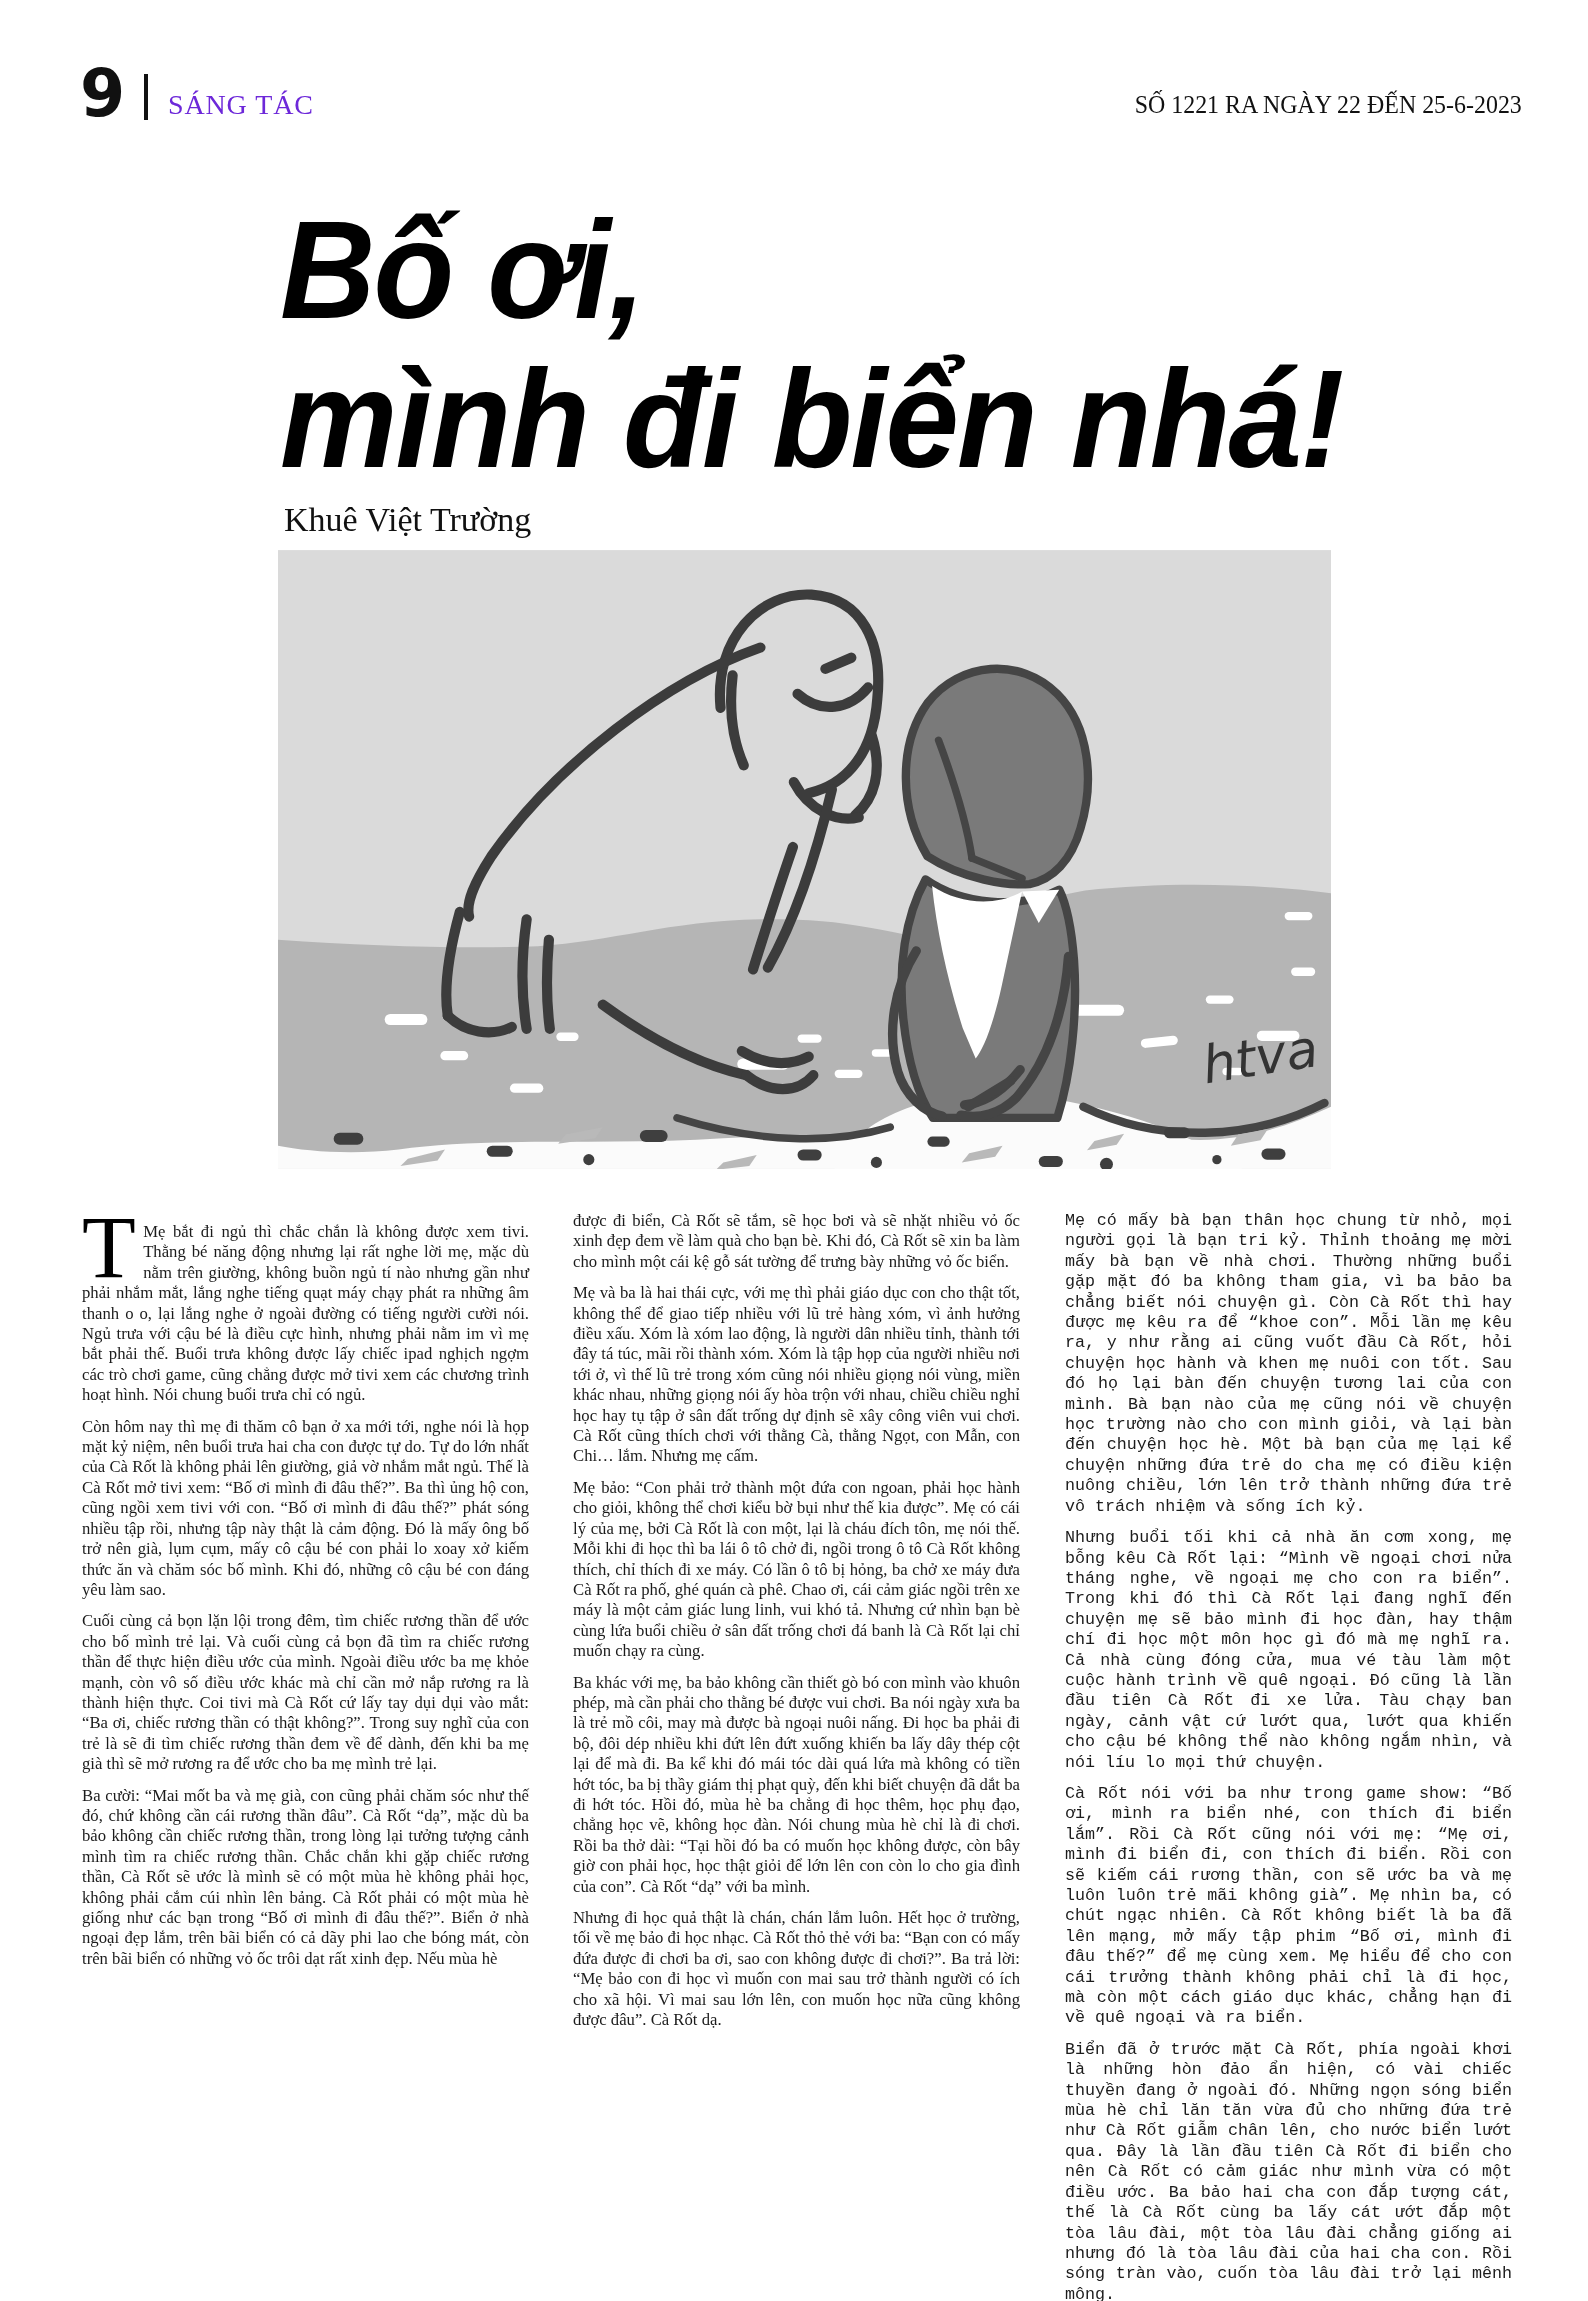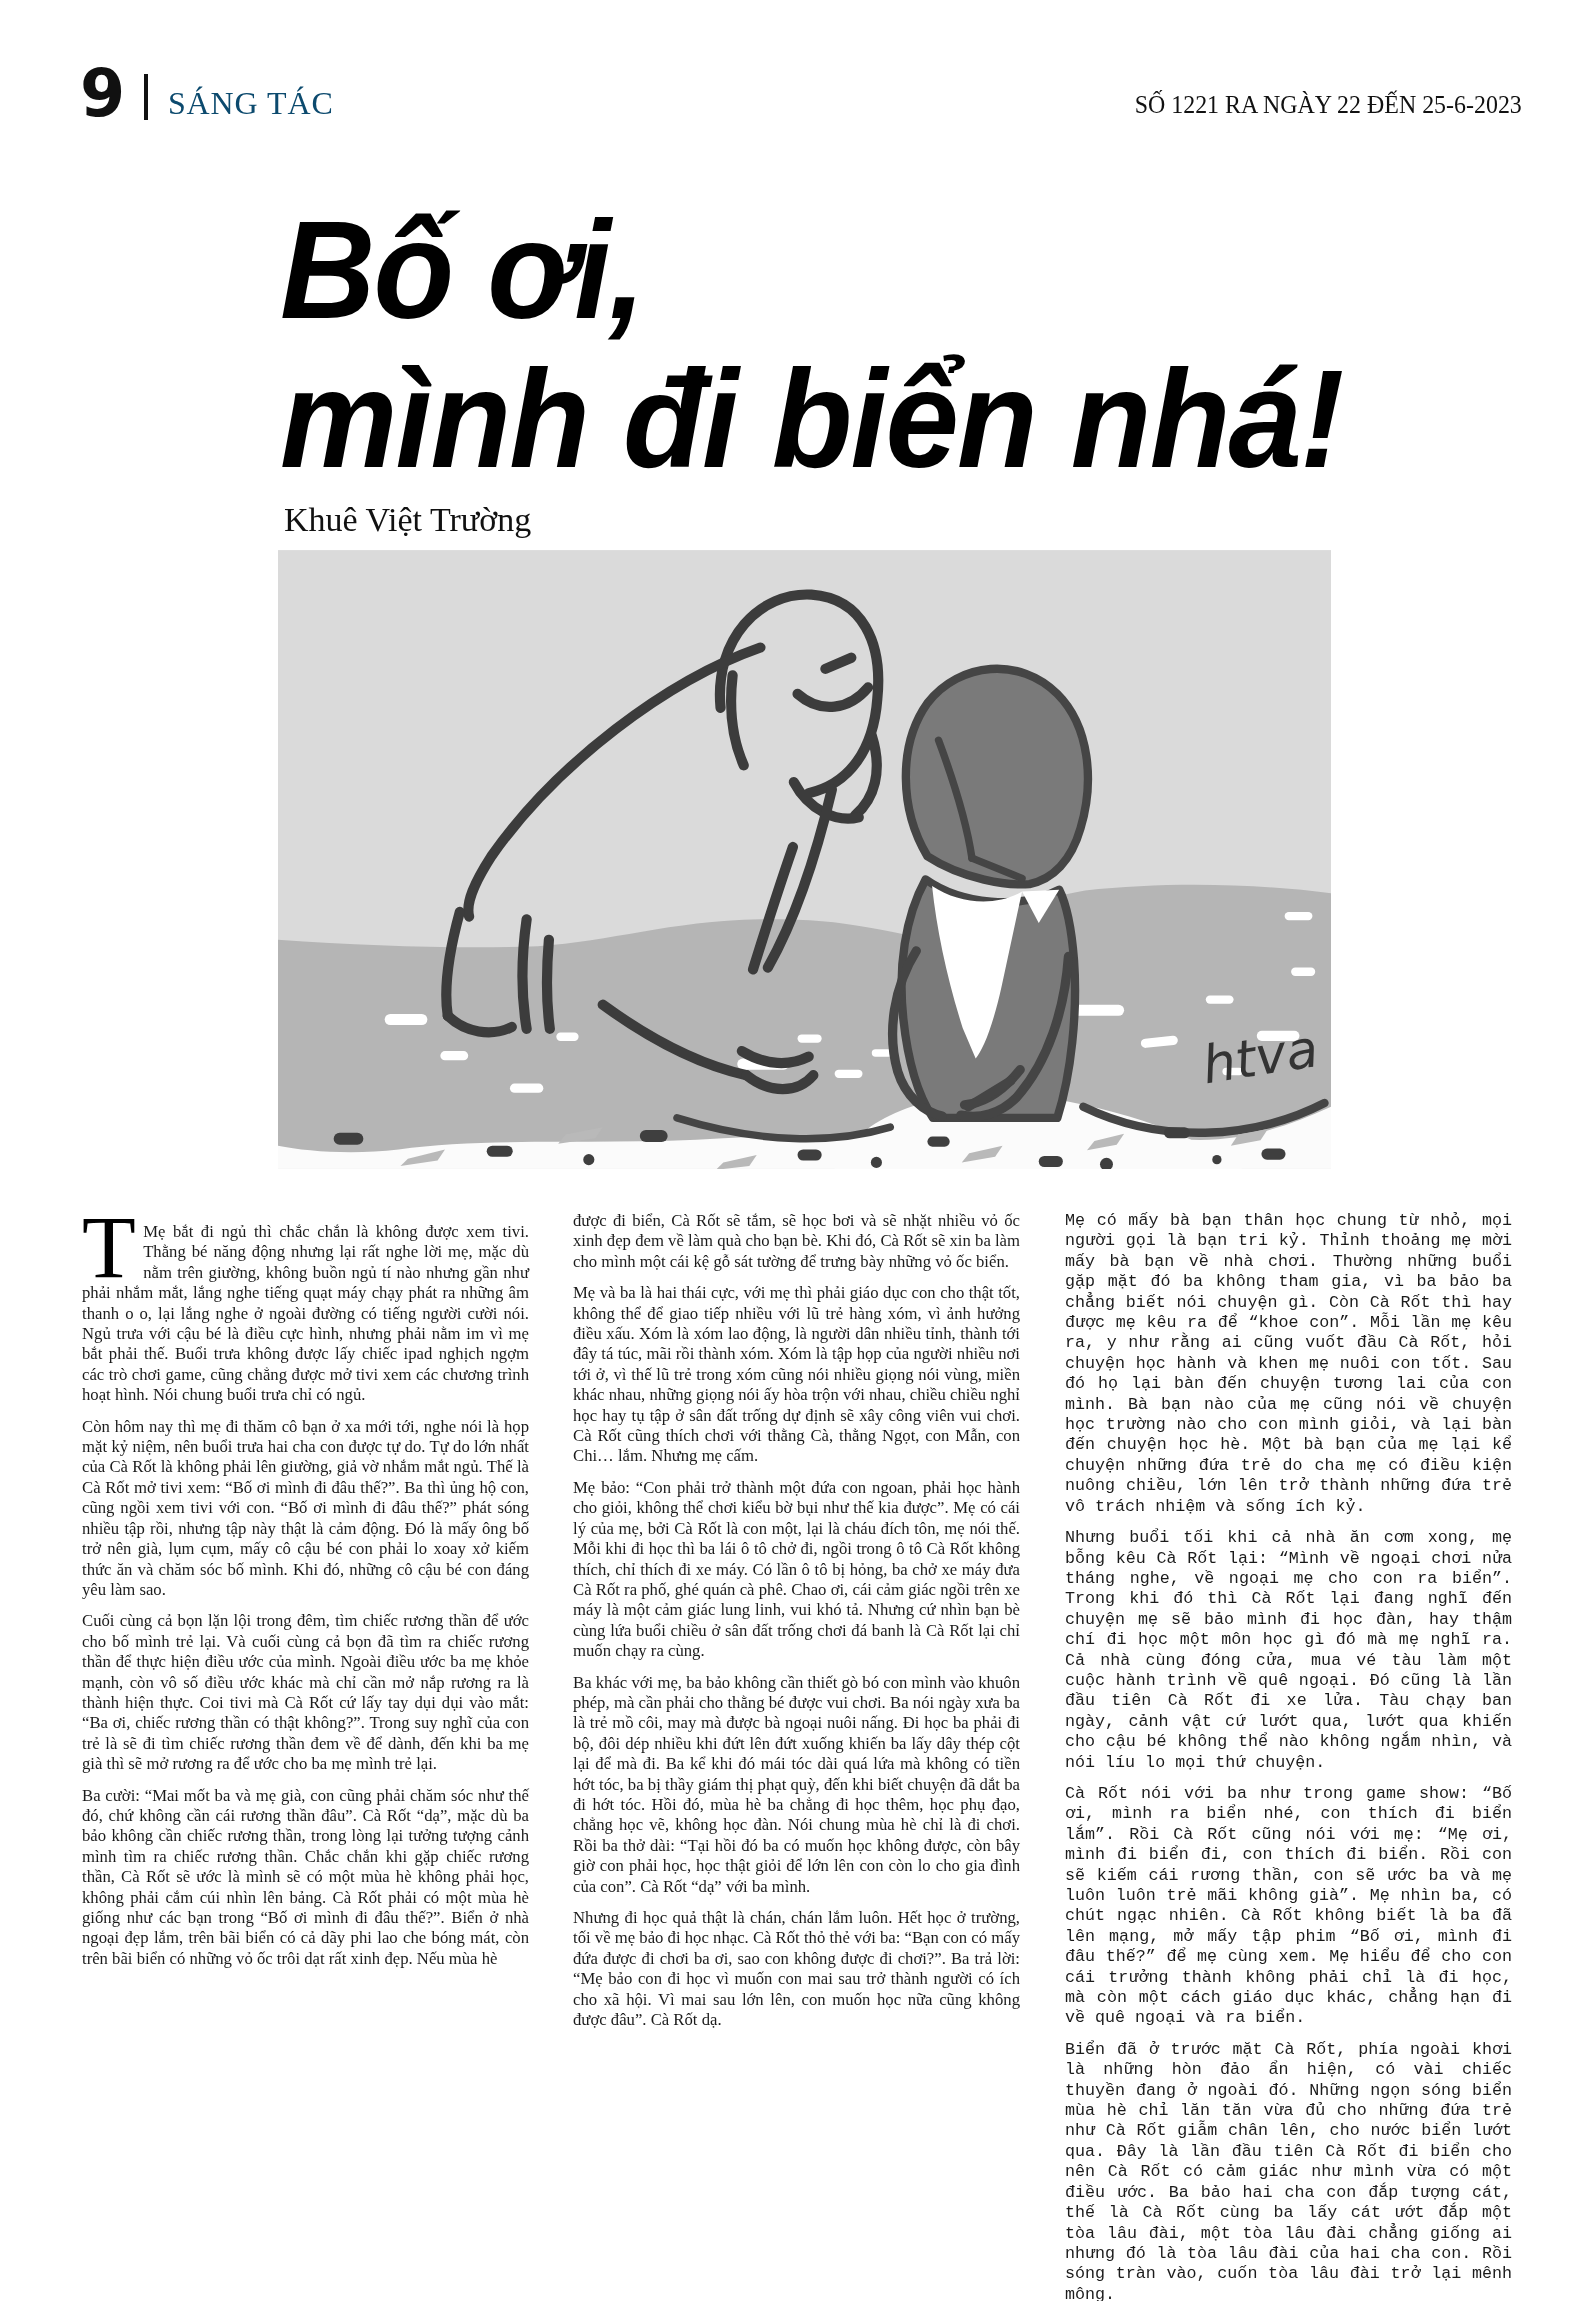--- a/index.html
+++ b/index.html
@@ -21,22 +21,22 @@
   .page-num {
     font-family:"DejaVu Sans", sans-serif;
     font-weight:700; font-size:65px; line-height:0.88;
     color:#111;
   }
   .header-divider {
     width:3.7px; height:46px; background:#111;
     margin:0 20.4px 1.9px 18.6px;
   }
   .section-title {
-    font-size:32px; letter-spacing:0.9px; line-height:1;
-    padding-bottom:2.8px; color:#0c4a6e;
+    font-size:28px; letter-spacing:0.9px; line-height:1;
+    padding-bottom:2.8px; color:#6d28d9;
   }
   .issue-info {
     font-size:26px; line-height:1; color:#111;
     transform:scaleX(0.92); transform-origin:right bottom;
     padding-bottom:4.6px; white-space:nowrap;
   }
   
   .title {
     position:absolute; left:280px; top:195px;
     font-family:"Liberation Sans", sans-serif;

